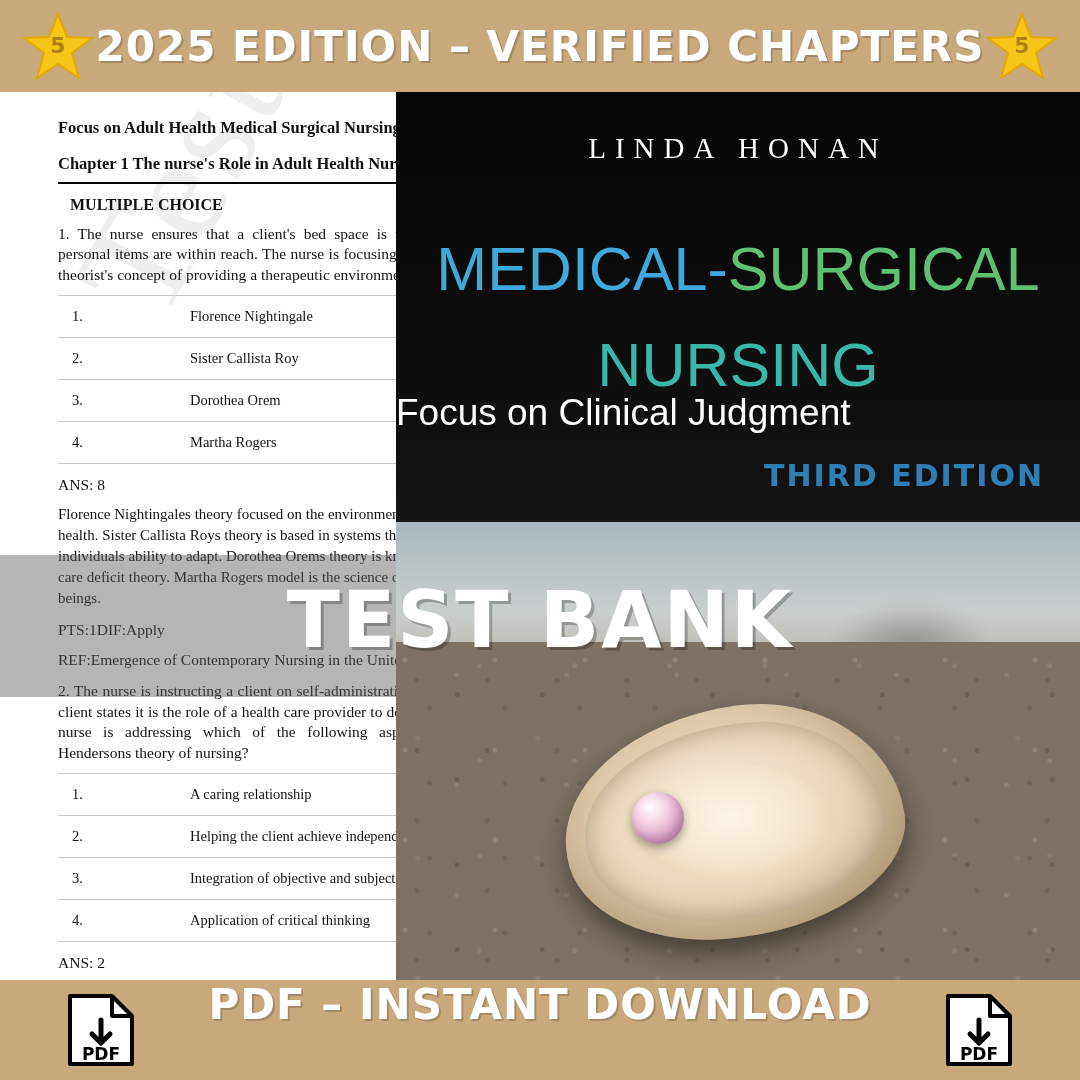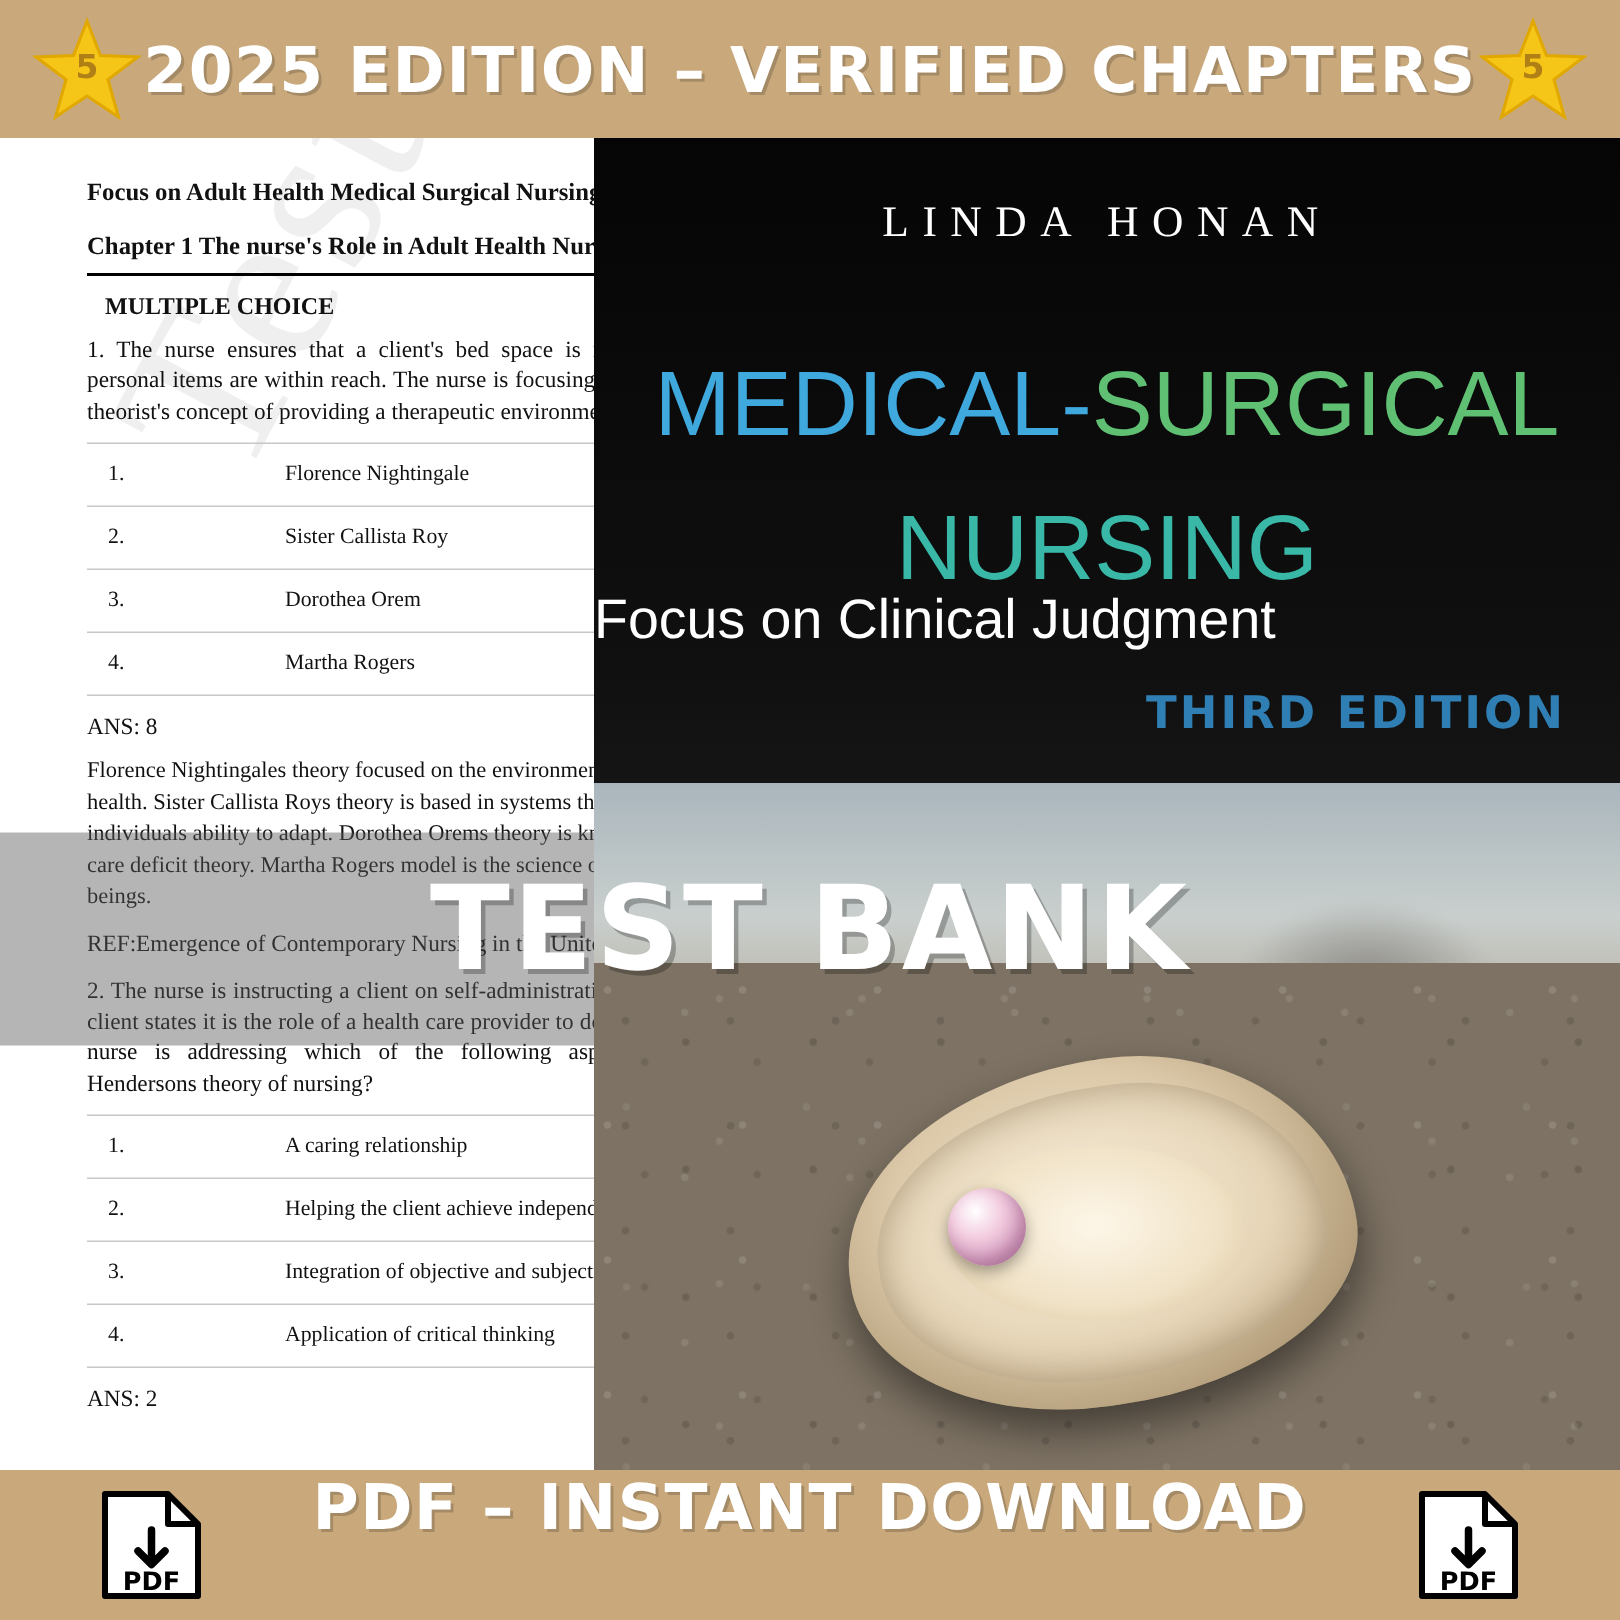--- a/index.html
+++ b/index.html
@@ -404,20 +404,21 @@
           </tr>
           <tr>
             <td class="num">4.</td>
             <td class="lbl">Martha Rogers</td>
           </tr>
         </tbody>
           </table>
 
         <div class="ans">ANS: 8</div>
         <div class="expl">Florence Nightingales theory focused on the environment and its effect on health. Sister Callista Roys theory is based in systems theory and an individuals ability to adapt. Dorothea Orems theory is known as the self care deficit theory. Martha Rogers model is the science of unitary human beings.</div>
+        <div class="pts">PTS:1DIF:Apply</div>
         <div class="ref">REF:Emergence of Contemporary Nursing in the United States</div>
 
         <div class="doc-q">2. The nurse is instructing a client on self-administration of insulin. The client states it is the role of a health care provider to do this activity. The nurse is addressing which of the following aspects of Virginia Hendersons theory of nursing?</div>
 
         <table class="opts">
           <tbody>
               <tr>
             <td class="num">1.</td>
             <td class="lbl">A caring relationship</td>
           </tr>

